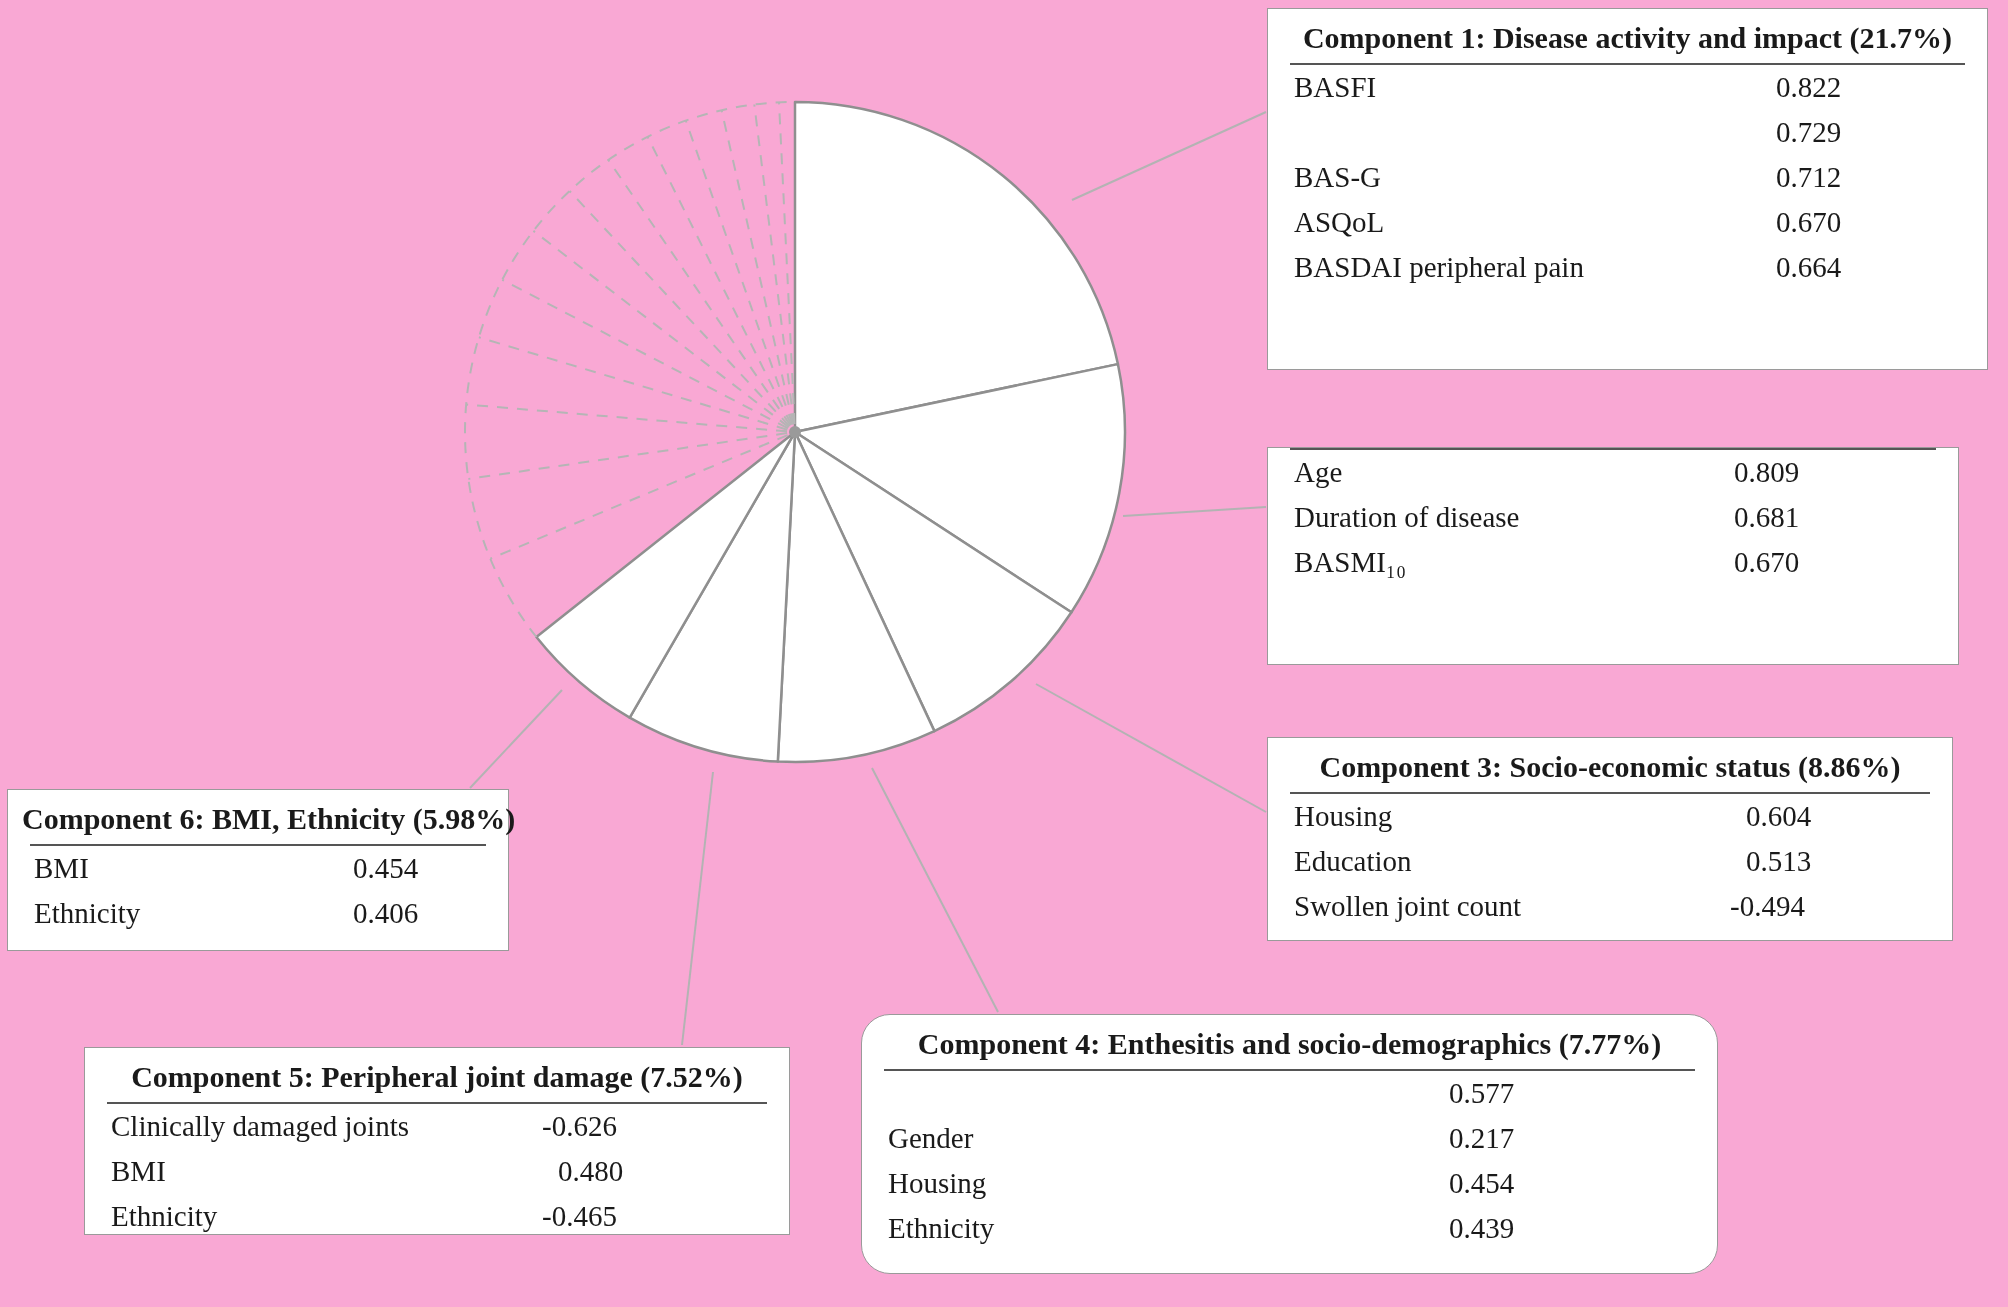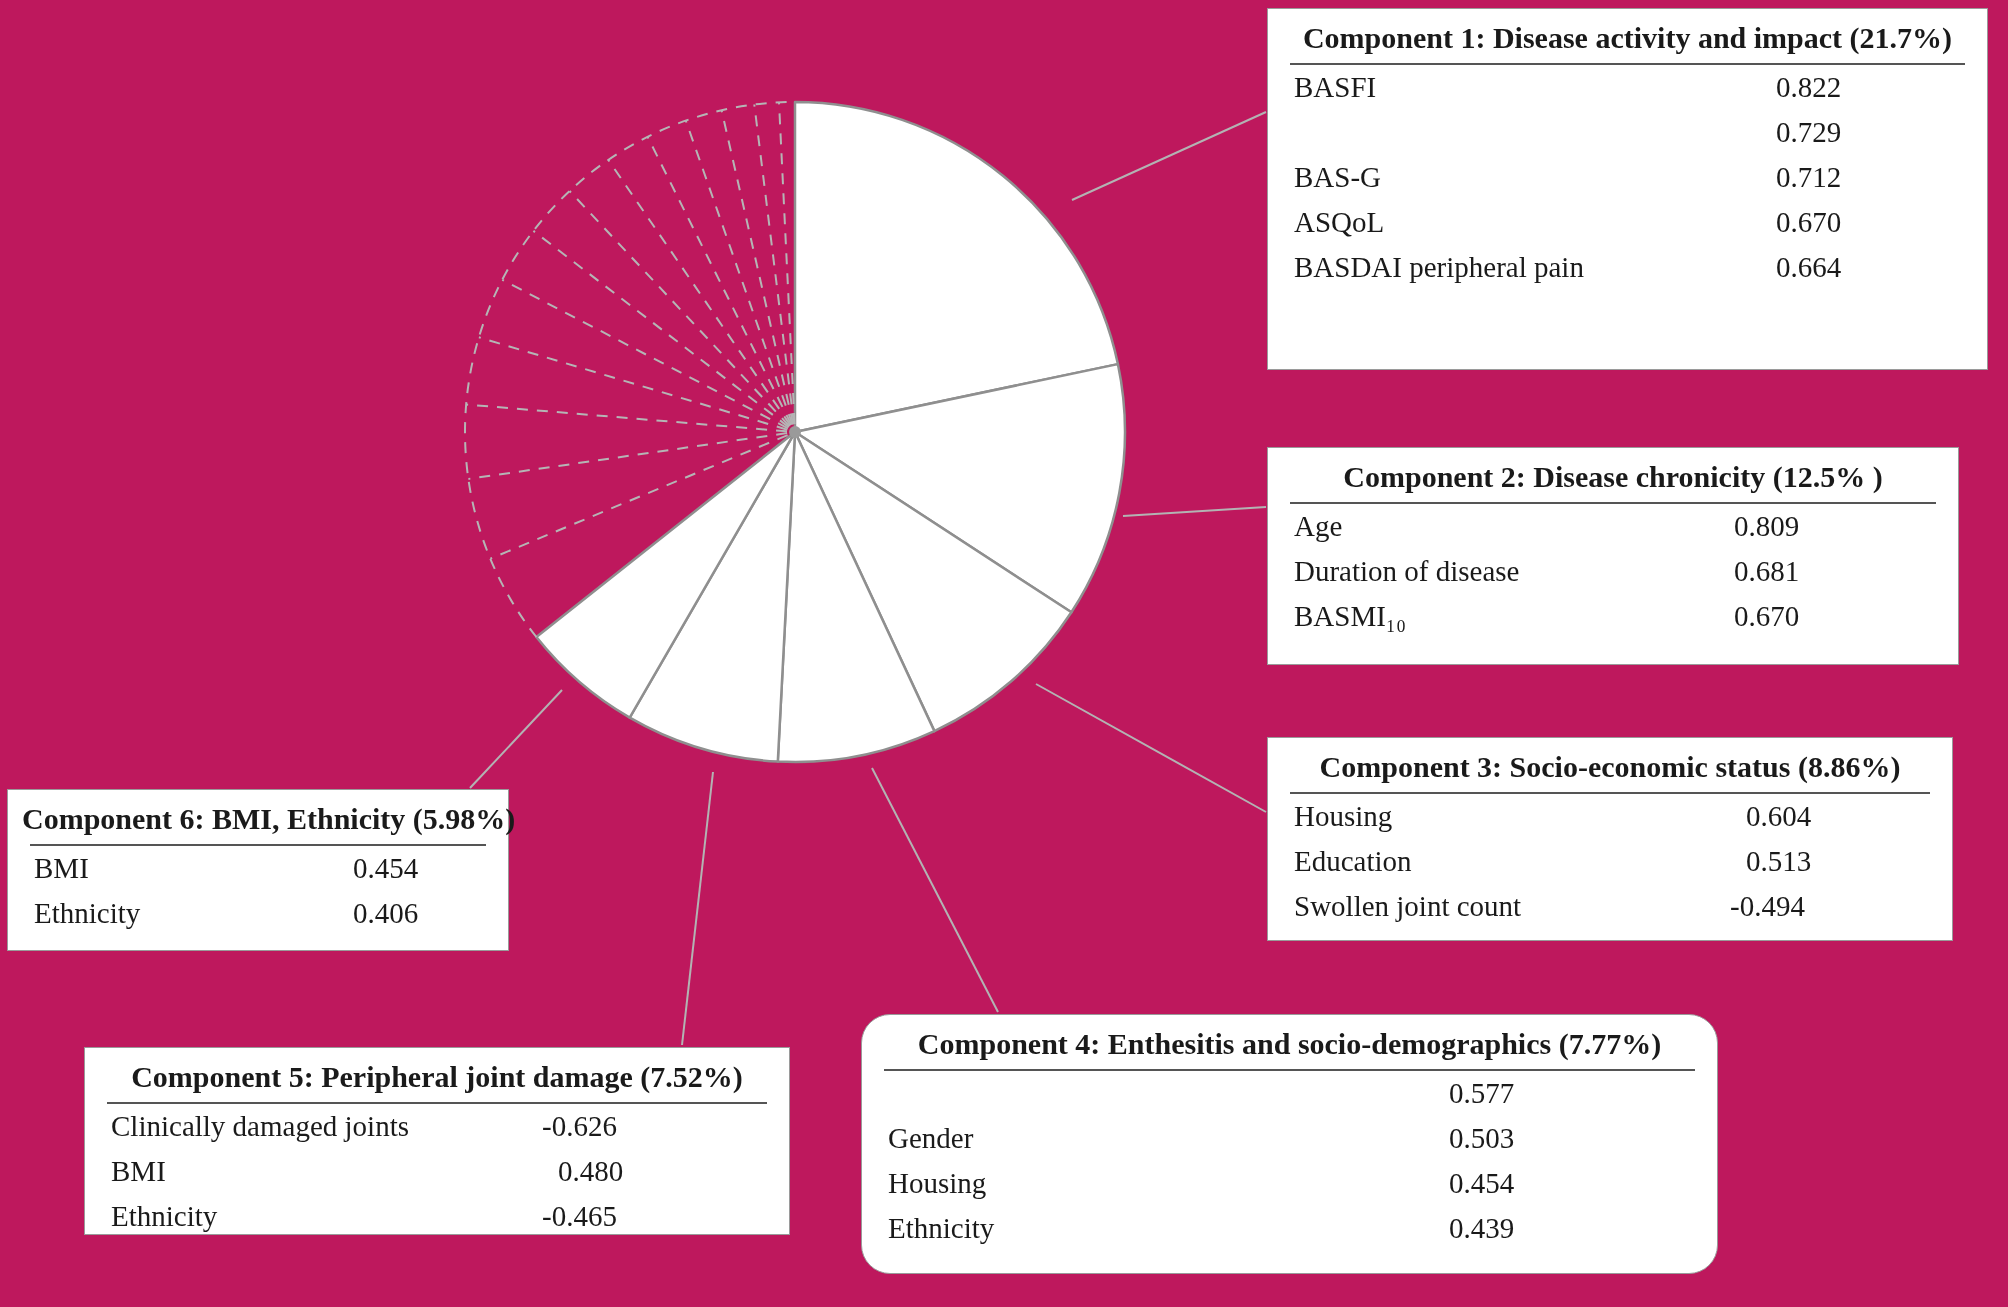--- a/index.html
+++ b/index.html
@@ -1,19 +1,19 @@
 <!DOCTYPE html>
 <html><head>
 <meta charset="utf-8">
 <style>
   html,body{margin:0;padding:0;background:#ffffff;}
   .figure{
     position:relative;
     width:2008px;height:1307px;
-    background:#be185d;
+    background:#f9a8d4;
     font-family:"Liberation Serif","DejaVu Serif",serif;
     color:#1a1a1a;
     overflow:hidden;
   }
   #pie-svg{position:absolute;left:0;top:0;}
   .box{
     position:absolute;
     background:#ffffff;
     border:1.5px solid #9a9a9a;
     box-sizing:border-box;
@@ -108,21 +108,20 @@
           <span class="val">0.670</span>
         </div>
         <div class="row">
           <span class="lbl">BASDAI peripheral pain</span>
           <span class="val">0.664</span>
         </div>
       </div>
   </div>
 
   <div class="box" style="left:1267px;top:447px;width:692px;height:218px;--valx:466px;">
-    <div class="box-title">Component 2: Disease chronicity (12.5% )</div>
     <div class="rule"></div>
     <div class="rows">
         <div class="row">
           <span class="lbl">Age</span>
           <span class="val">0.809</span>
         </div>
         <div class="row">
           <span class="lbl">Duration of disease</span>
           <span class="val">0.681</span>
         </div>
@@ -154,21 +153,21 @@
 
   <div class="box" style="left:861px;top:1014px;width:857px;height:260px;border-radius:29px;--valx:587px;">
     <div class="box-title">Component 4: Enthesitis and socio-demographics (7.77%)</div>
     <div class="rule"></div>
     <div class="rows">
         <div class="row">
           <span class="val">0.577</span>
         </div>
         <div class="row">
           <span class="lbl">Gender</span>
-          <span class="val">0.503</span>
+          <span class="val">0.217</span>
         </div>
         <div class="row">
           <span class="lbl">Housing</span>
           <span class="val">0.454</span>
         </div>
         <div class="row">
           <span class="lbl">Ethnicity</span>
           <span class="val">0.439</span>
         </div>
       </div>

